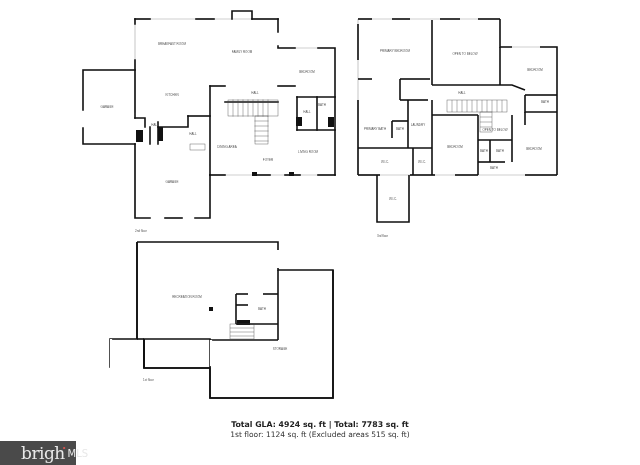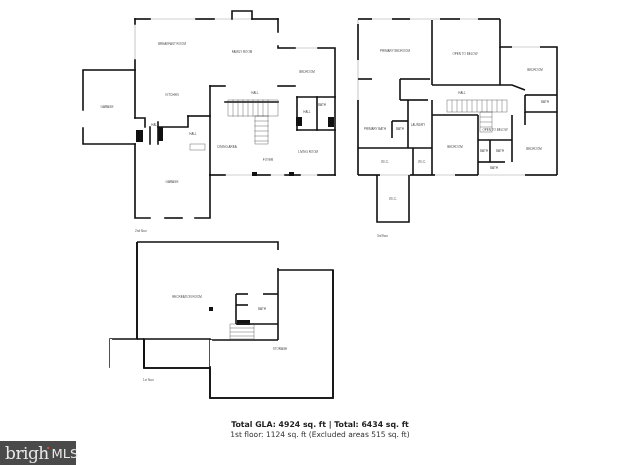--- a/index.html
+++ b/index.html
@@ -2,24 +2,24 @@
 <html><head>
 <meta charset="utf-8">
 <style>
   html, body { margin: 0; padding: 0; background: #ffffff; }
   body { width: 640px; height: 465px; position: relative; overflow: hidden; font-family: "Liberation Sans", sans-serif; }
   .plan { position: absolute; left: 0; top: 0; }
   .room-label { font-family: "Liberation Sans", sans-serif; font-size: 3px; fill: #555; text-anchor: middle; }
   .floor-tag { font-family: "Liberation Sans", sans-serif; font-size: 3px; fill: #555; }
   .summary { position: absolute; left: 200px; top: 420px; width: 240px; text-align: center; color: #333; font-family: "DejaVu Sans", sans-serif; font-size: 7.5px; line-height: 10px; }
   .summary .total { font-weight: bold; color: #222; font-size: 7.8px; }
-  .logo { position: absolute; left: 0; top: 441px; width: 76px; height: 24px; background: #4a4a4a; display: flex; align-items: center; padding-left: 5px; box-sizing: border-box; }
+  .logo { position: absolute; left: 0; top: 441px; width: 76px; height: 24px; background: #4a4a4a; display: flex; align-items: center; padding-left: 21px; box-sizing: border-box; }
   .logo .bright { font-family: "DejaVu Serif", serif; font-size: 17px; color: #e8e8e8; letter-spacing: -0.5px; }
   .logo .dot { color: #d9534f; font-size: 8px; position: relative; top: -6px; left: -2px; }
-  .logo .mls { font-family: "DejaVu Sans", sans-serif; font-size: 13px; color: #e8e8e8; margin-left: 0px; }
+  .logo .mls { font-family: "DejaVu Sans", sans-serif; font-size: 10px; color: #e8e8e8; margin-left: 0px; }
 </style>
 </head>
 <body>
 
 <svg class="plan" width="640" height="465" viewBox="0 0 640 465" xmlns="http://www.w3.org/2000/svg">
 
   <g stroke="#111" fill="none" stroke-linecap="square">
 
     <g stroke="#cfcfcf" stroke-width="1.2">
       <line x1="135" y1="19" x2="278" y2="19"></line>
@@ -249,21 +249,21 @@
     <text class="floor-tag" x="377" y="237">3rd floor</text>
 
     <text class="room-label" x="187" y="298">RECREATION ROOM</text>
     <text class="room-label" x="262" y="310">BATH</text>
     <text class="room-label" x="280" y="350">STORAGE</text>
     <text class="floor-tag" x="143" y="381">1st floor</text>
   </g>
 </svg>
 
 <div class="summary">
-  <div class="total">Total GLA: 4924 sq. ft | Total: 6434 sq. ft</div>
+  <div class="total">Total GLA: 4924 sq. ft | Total: 7783 sq. ft</div>
   <div>1st floor: 1124 sq. ft (Excluded areas 515 sq. ft)</div>
 </div>
 
 <div class="logo">
   <span class="bright">brigh</span>
   <span class="dot">•</span>
   <span class="mls">MLS</span>
 </div>
 
 </body></html>

